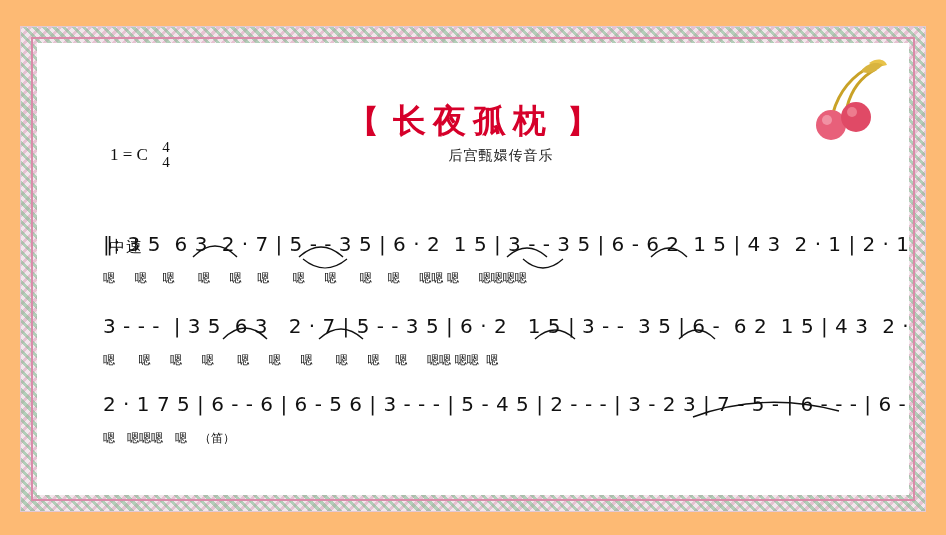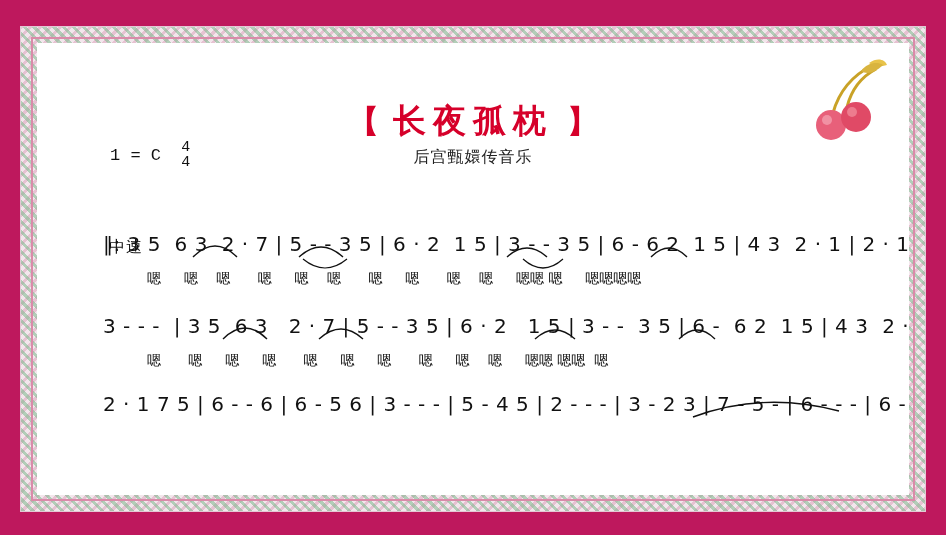--- a/index.html
+++ b/index.html
@@ -10,21 +10,21 @@
   body {
     width: 946px;
     height: 535px;
     overflow: hidden;
     font-family: "Liberation Serif", serif;
   }
   #sheet {
     position: relative;
     width: 946px;
     height: 535px;
-    background: #be185d;
+    background: #fdba74;
   }
   
   .frame-outer {
     position: absolute;
     left: 20px;
     top: 26px;
     width: 906px;
     height: 486px;
     background: #ecdfe6;
     border: 1px solid #e3c8d4;
@@ -85,33 +85,34 @@
     margin: 0 14px;
     vertical-align: middle;
     font-family: "DejaVu Serif", serif;
   }
   .subtitle {
     position: absolute;
     left: 0;
     top: 104px;
     width: 872px;
     text-align: center;
-    font-size: 16px;
+    font-size: 14px;
     color: #222;
     letter-spacing: 1px;
     font-family: "DejaVu Sans", sans-serif;
+    padding-left: 28px;
   }
   
   .keysig {
     position: absolute;
     left: 73px;
     top: 98px;
     font-size: 17px;
     color: #111;
-    font-family: Liberation Mono, monospace;
+    font-family: Liberation Serif, serif;
   }
   .keysig .frac {
     display: inline-block;
     vertical-align: middle;
     text-align: center;
     line-height: 1.0;
     margin-left: 10px;
     font-size: 15px;
     position: relative;
     top: -1px;
@@ -151,26 +152,25 @@
   .notes {
     font-family: "DejaVu Sans", sans-serif;
     font-size: 20px;
     color: #111;
     letter-spacing: 0.5px;
     white-space: pre;
     line-height: 1.1;
   }
   .lyrics {
     font-family: "DejaVu Sans", sans-serif;
-    font-size: 14px;
+    font-size: 12px;
     color: #111;
     white-space: pre;
     margin-top: 15px;
     letter-spacing: 0;
-    margin-left: 44px;
   }
   .arcs {
     position: absolute;
     left: 0;
     top: -2px;
     width: 800px;
     height: 30px;
     pointer-events: none;
   }
   .arcs2 {
@@ -248,16 +248,17 @@
       </svg>
       <div class="notes">3 - - -  | 3 5  6 3   2 · 7 | 5 - - 3 5 | 6 · 2   1 5 | 3 - -  3 5 | 6 -  6 2  1 5 | 4 3  2 · 1 |</div>
       <div class="lyrics">嗯　   嗯　  嗯　  嗯　   嗯　  嗯　  嗯　   嗯　  嗯　 嗯　  嗯嗯 嗯嗯  嗯</div>
     </div>
 
     <div class="system sys3">
       <svg class="arcs" viewBox="0 0 800 30" preserveAspectRatio="none">
         <path d="M590 26 Q660 0 736 20" stroke="#111" stroke-width="1.4" fill="none"></path>
       </svg>
       <div class="notes">2 · 1 7 5 | 6 - - 6 | 6 - 5 6 | 3 - - - | 5 - 4 5 | 2 - - - | 3 - 2 3 | 7 - 5 - | 6 - - - | 6 - - - :‖</div>
+      <div class="lyrics">嗯　嗯嗯嗯　嗯　（笛）</div>
     </div>
 
   </div>
 </div>
 
 </body></html>

